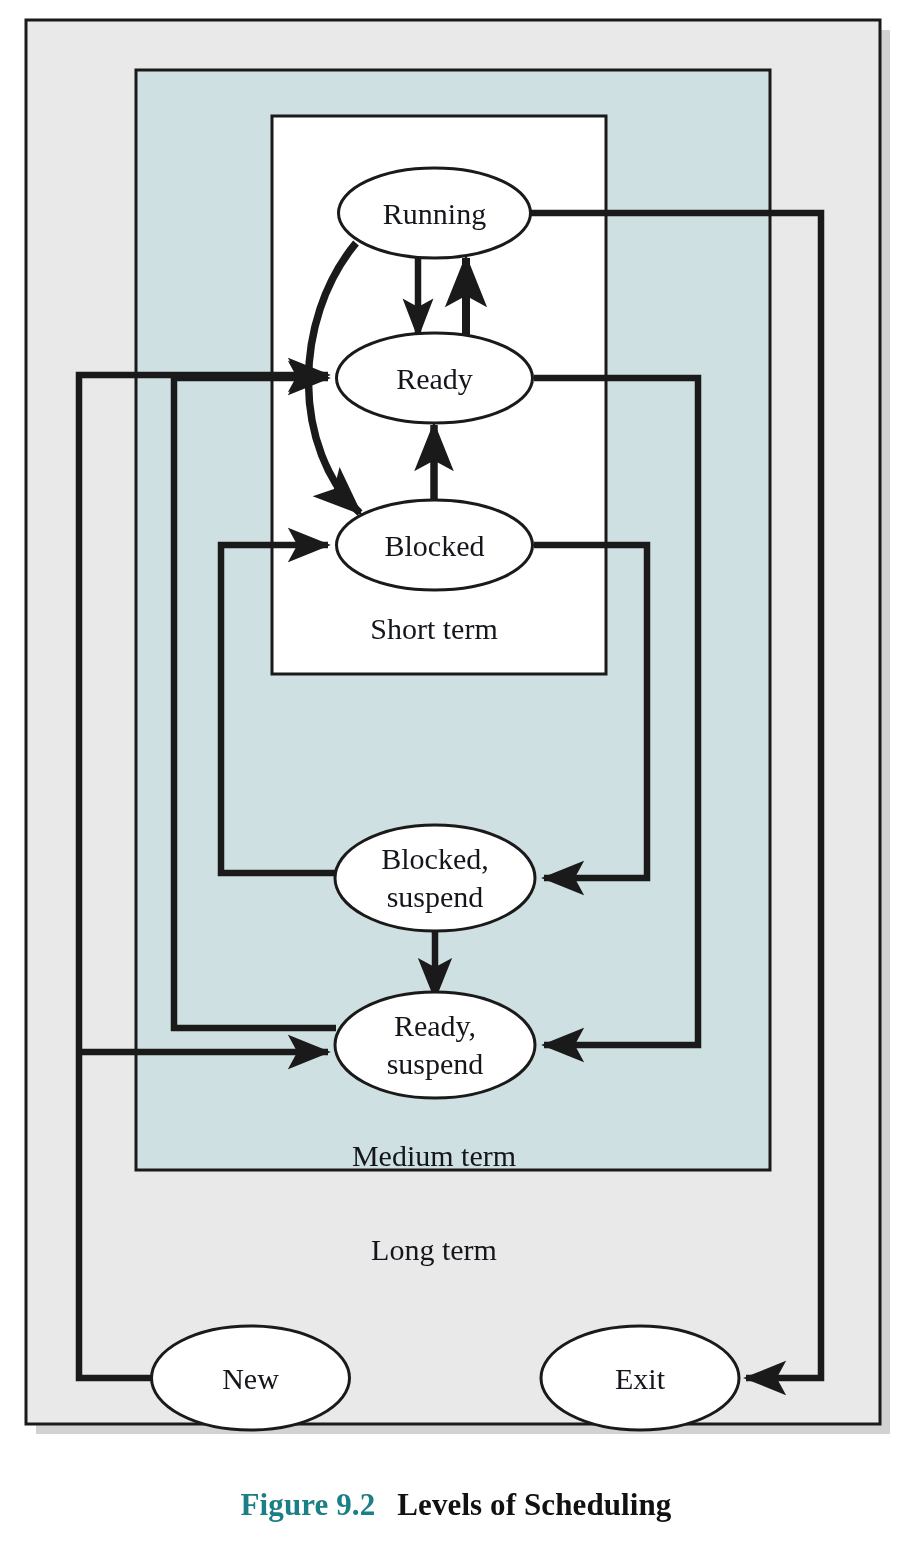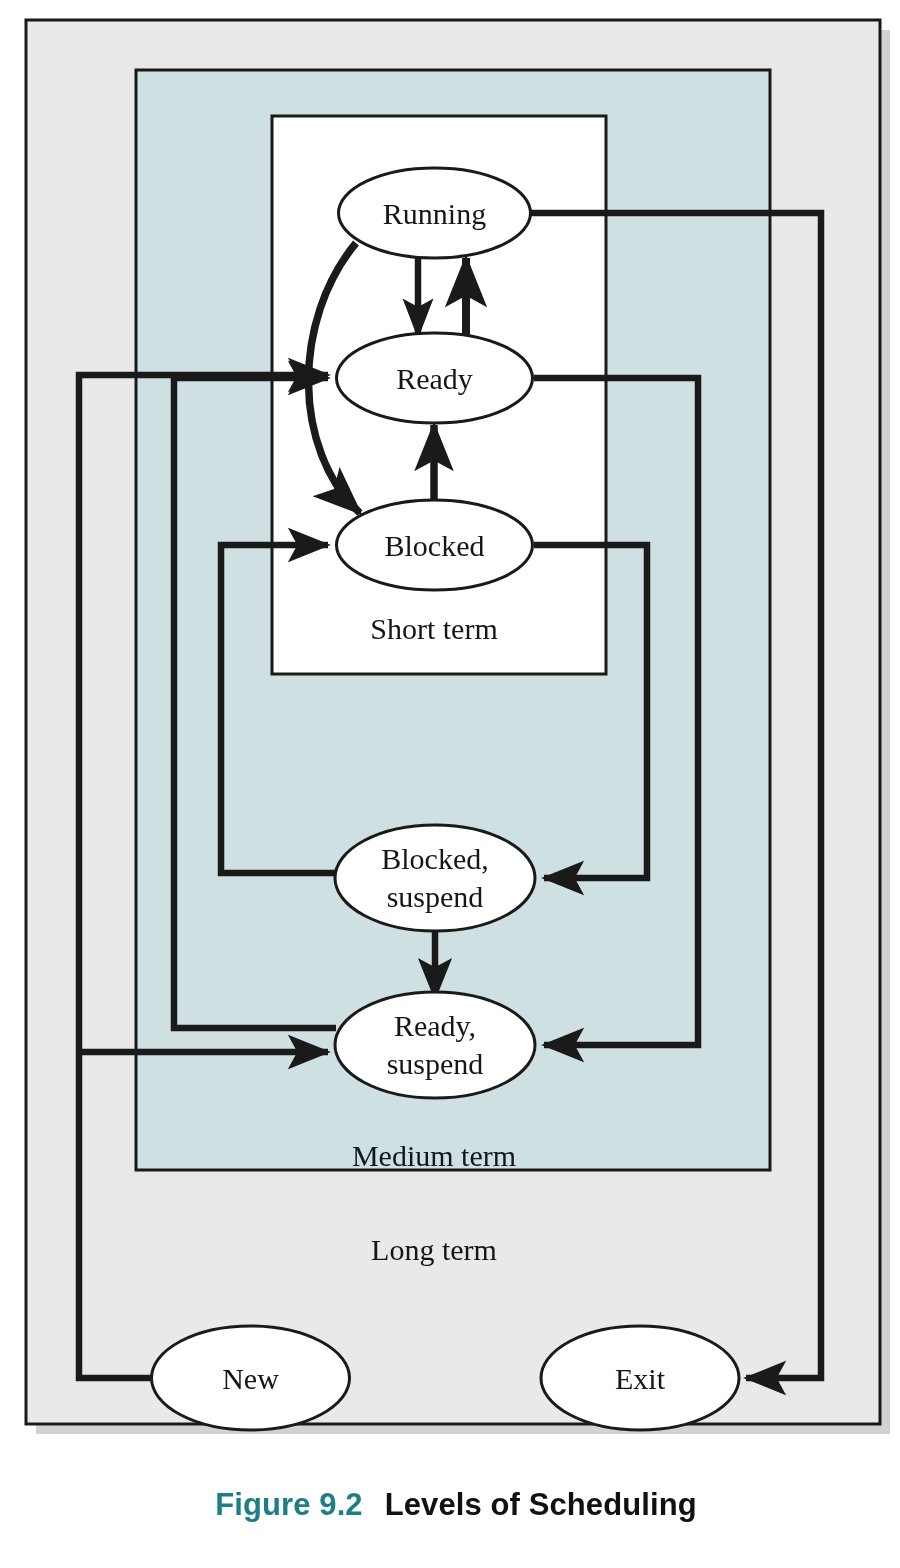--- a/index.html
+++ b/index.html
@@ -12,21 +12,21 @@
   .oval-label{
     font-family:"Liberation Serif","DejaVu Serif",serif;
     font-size:30px;fill:#14161c;text-anchor:middle;
   }
   .zone-label{
     font-family:"Liberation Serif","DejaVu Serif",serif;
     font-size:30px;fill:#14161c;text-anchor:middle;
   }
   .caption{
     position:absolute;left:22px;top:1487px;width:860px;
-    font-family:Liberation Sans, sans-serif;
+    font-family:Liberation Serif, serif;
     font-weight:bold;font-size:31px;letter-spacing:.1px;
     white-space:nowrap;
   }
   .caption .fignum{color:#1b7f85;}
   .caption .figtitle{color:#111111;margin-left:22px;}
 </style>
 </head>
 <body>
 
 <div id="figure-root">

